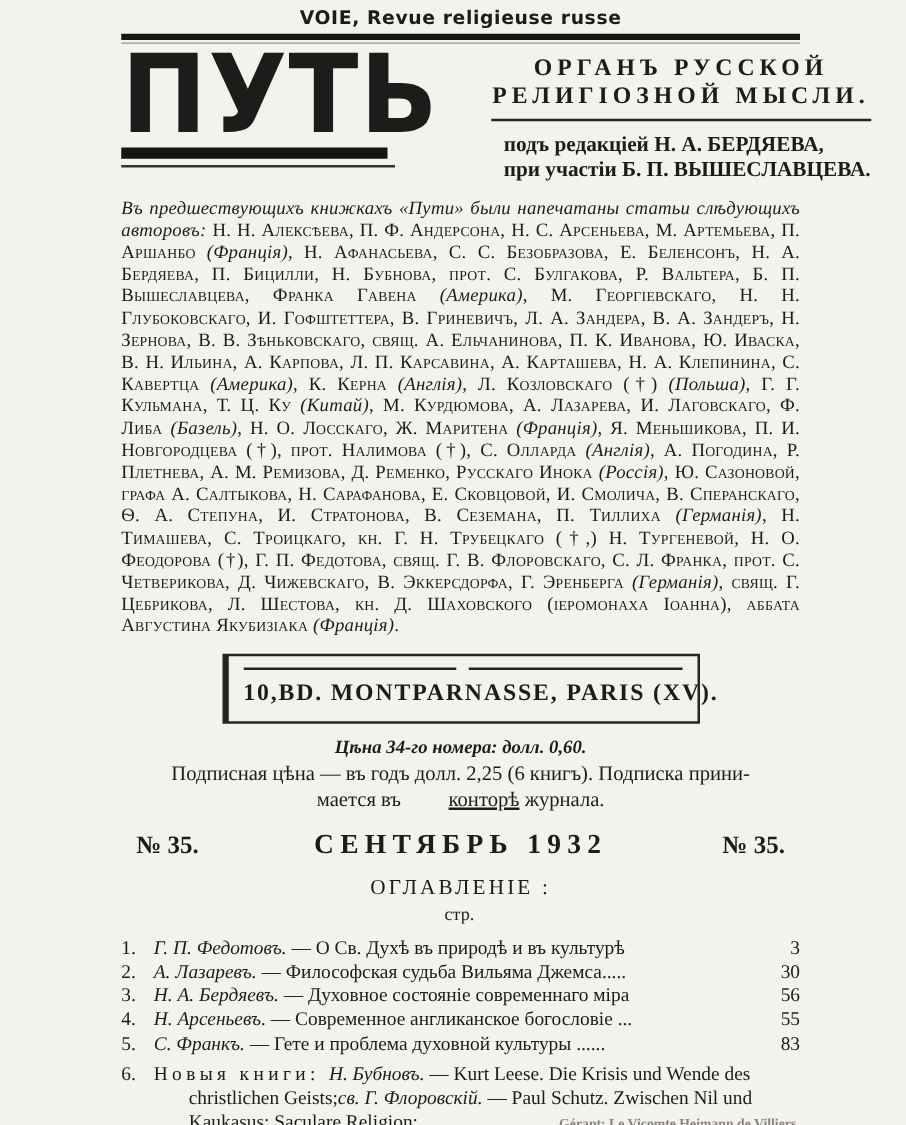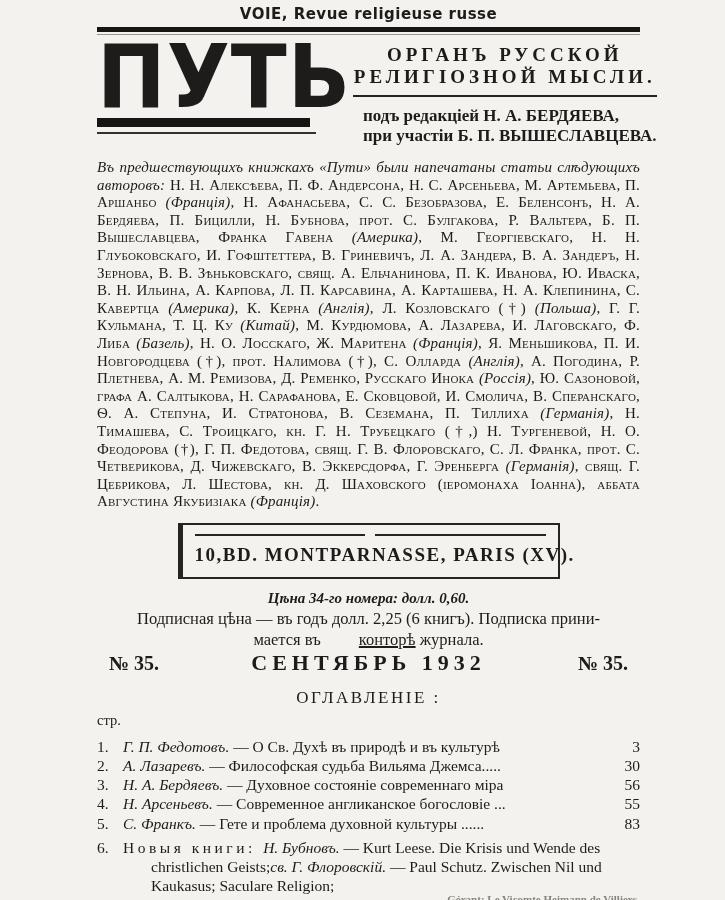--- a/index.html
+++ b/index.html
@@ -18,21 +18,21 @@
     text-align: center;
     font-family: "DejaVu Sans", sans-serif;
     font-weight: bold;
     font-size: 15px;
     letter-spacing: 0.5px;
   }
   .rule-thick { height: 5px; background: #161513; margin-top: 4px; }
   .rule-ghost { height: 1px; background: #9a978f; margin-top: 2px; }
 
   
-  .masthead { display: flex; margin-top: 7px; }
+  .masthead { display: flex; margin-top: 7px; gap: 40px; }
   .mast-left { width: 240px; flex: none; }
   .mast-title {
     font-family: "DejaVu Sans", sans-serif;
     font-weight: bold;
     font-size: 82px;
     line-height: 66px;
     letter-spacing: 1px;
     transform: scaleY(1.06);
     transform-origin: top left;
     white-space: nowrap;
@@ -86,32 +86,32 @@
     white-space: nowrap;
   }
 
   
   .pricing { margin-top: 11px; text-align: center; }
   .price-line { font-style: italic; font-weight: bold; font-size: 15px; }
   .sub-line { font-size: 16.5px; line-height: 19px; margin-top: 2px; }
 
   
   .issue-row {
-    margin-top: 1px;
+    margin-top: 13px;
     display: flex;
     align-items: baseline;
     justify-content: space-between;
     font-weight: bold;
   }
   .issue-no { font-size: 20px; padding: 0 12px; }
   .issue-month { font-size: 22px; letter-spacing: 5px; }
 
   
   .toc-heading { text-align: center; font-size: 17px; letter-spacing: 2.5px; margin-top: 12px; }
-  .toc-page-label { text-align: left; font-size: 14.5px; margin-top: 4px; padding-right: 2px; }
+  .toc-page-label { text-align: center; font-size: 14.5px; margin-top: 4px; padding-right: 2px; }
   .toc-list { margin-top: 8px; }
   .toc-row { display: flex; font-size: 15.5px; line-height: 19.2px; }
   .toc-num { width: 26px; flex: none; }
   .toc-text { flex: 1; }
   .toc-page { width: 32px; flex: none; text-align: right; align-self: flex-start; }
   .toc-row.page-bottom { margin-top: 5px; }
   .toc-row.page-bottom .toc-text { padding-left: 28px; text-indent: -28px; }
 
   
   .gerant {

